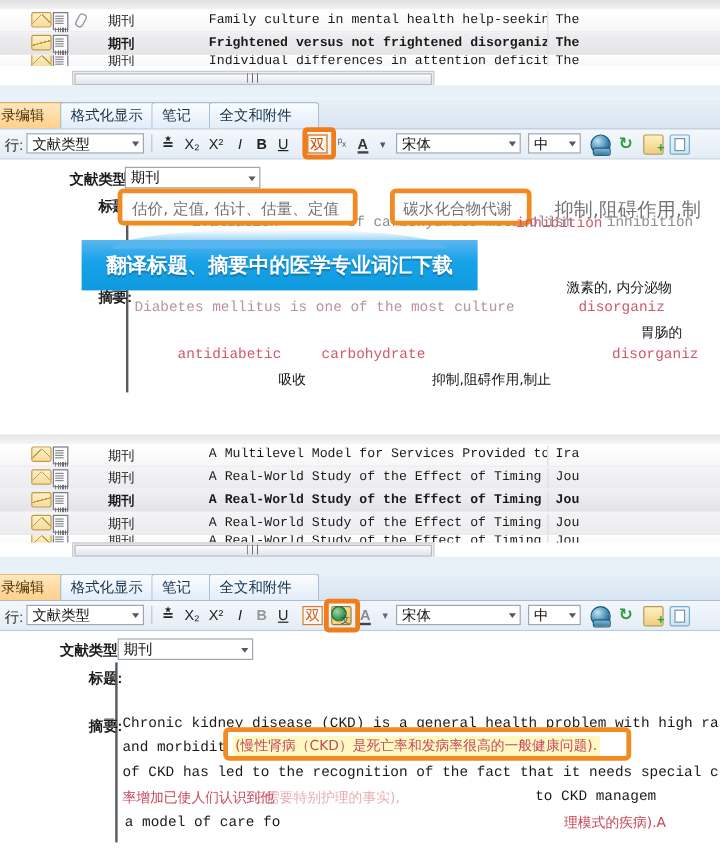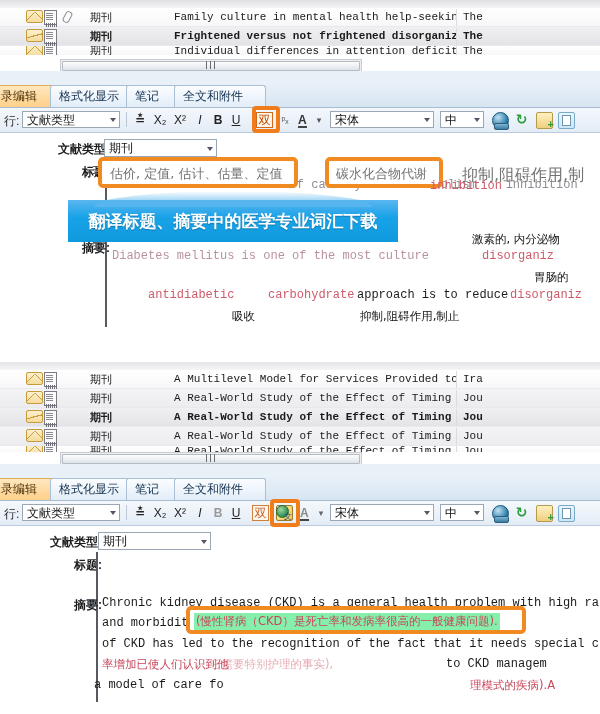--- a/index.html
+++ b/index.html
@@ -280,21 +280,20 @@
       <div class="fld-bullet" style="left:92px;top:107px;">☰</div>
 
       <div class="cn" style="left:472px;top:99px;">激素的, 内分泌物</div>
       <div class="en faded" style="left:112px;top:116px;color:#b9939b;">Diabetes mellitus is one of the most culture</div>
       <div class="term-en" style="left:482px;top:116px;">disorganiz</div>
 
       <div class="cn" style="left:534px;top:137px;">胃肠的</div>
 
       <div class="term-en" style="left:148px;top:155px;">antidiabetic</div>
       <div class="term-en" style="left:268px;top:155px;">carbohydrate</div>
-      <div class="en" style="left:357px;top:155px;">approach is to reduce </div>
       <div class="term-en" style="left:510px;top:155px;">disorganiz</div>
 
       <div class="cn" style="left:232px;top:176px;">吸收</div>
       <div class="cn" style="left:360px;top:176px;">抑制,阻碍作用,制止</div>
     </div>
 
     <div class="hl-ring" style="left:252px;top:24px;width:28px;height:27px;"></div>
 
     <div class="ribbon" style="left:68px;top:118px;width:330px;height:42px;font-size:17px;">
       <span>翻译标题、摘要中的医学专业词汇下载</span>
@@ -436,29 +435,29 @@
 
       <div class="fld-label" style="left:30px;top:71px;width:72px;">摘要:</div>
       <div class="fld-bullet" style="left:86px;top:71px;">☰</div>
 
       <div class="en" style="left:102px;top:70px;">Chronic kidney disease (CKD) is a general health problem with high rat</div>
 
       <div class="en" style="left:102px;top:90px;">and morbidit</div>
       <div class="en" style="left:440px;top:90px;">he incr</div>
 
       <div class="termbox" style="left:186px;top:80px;width:340px;height:28px;"></div>
-      <div class="cn-red" style="left:194px;top:87px;background:#86efac;padding:1px 2px;">(慢性肾病（CKD）是死亡率和发病率很高的一般健康问题).</div>
+      <div class="cn-red" style="left:194px;top:87px;background:#fef9c3;padding:1px 2px;">(慢性肾病（CKD）是死亡率和发病率很高的一般健康问题).</div>
 
       <div class="en" style="left:102px;top:111px;">of CKD has led to the recognition of the fact that it needs special c</div>
 
       <div class="cn-red" style="left:102px;top:131px;">率增加已使人们认识到他</div>
       <div class="cn-red" style="left:210px;top:131px;opacity:.45;">它需要特别护理的事实),</div>
       <div class="en" style="left:446px;top:131px;">to CKD managem</div>
 
-      <div class="en" style="left:94px;top:152px;text-align:right;">a model of care fo</div>
+      <div class="en" style="left:104px;top:152px;text-align:right;">a model of care fo</div>
       <div class="cn-red" style="left:470px;top:152px;">理模式的疾病).A</div>
     </div>
 
     <div class="hl-ring" style="left:270px;top:24px;width:30px;height:28px;"></div>
 
   </div>
 
 </div>
 
 </body></html>

